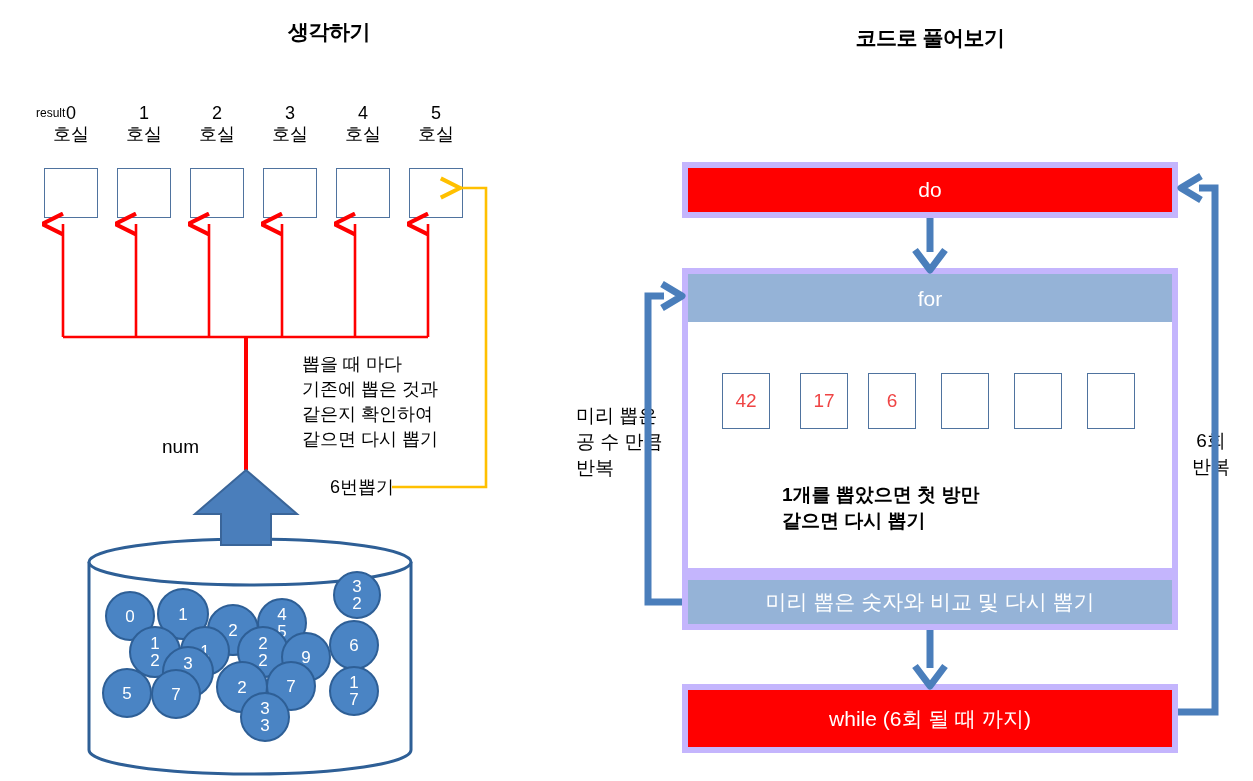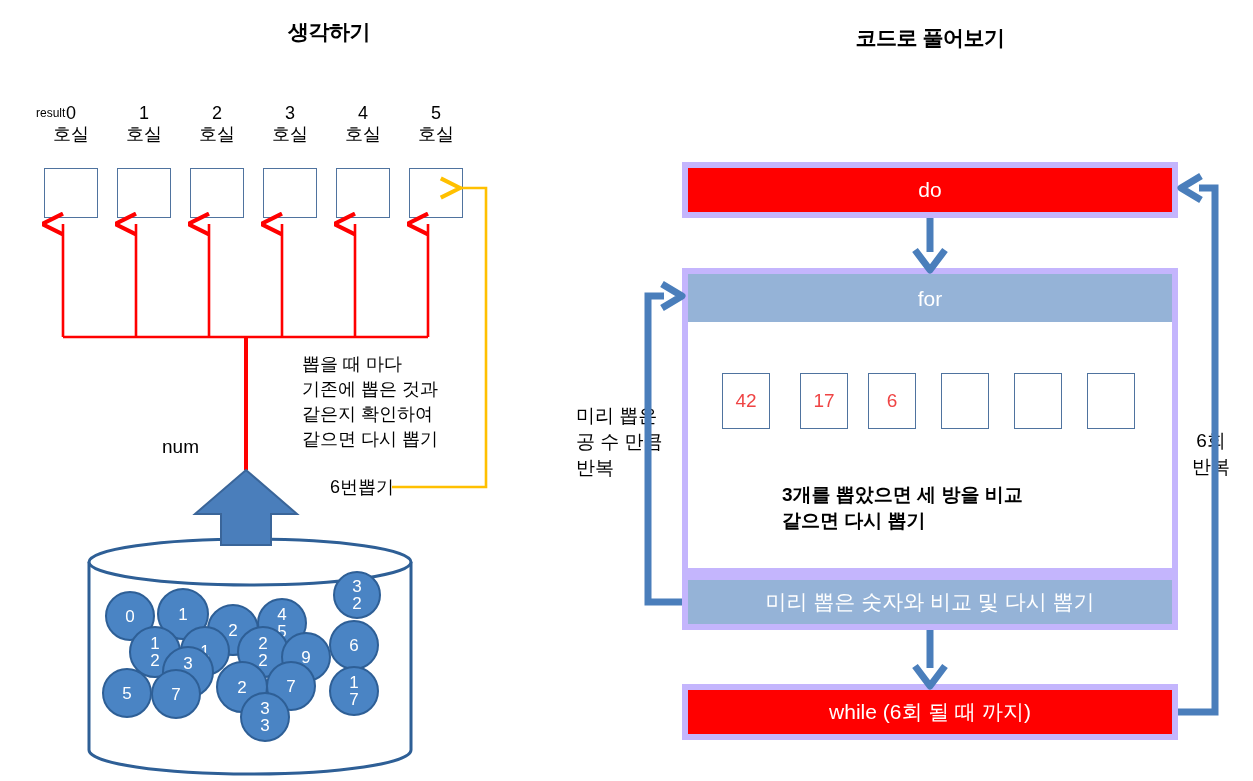--- a/index.html
+++ b/index.html
@@ -198,27 +198,27 @@
 <div id="array-row">
     <div class="abs minibox" style="left: 722px; top: 373px;">42</div>
     <div class="abs minibox" style="left: 800px; top: 373px;">17</div>
     <div class="abs minibox" style="left: 868px; top: 373px;">6</div>
     <div class="abs minibox" style="left: 941px; top: 373px;"></div>
     <div class="abs minibox" style="left: 1014px; top: 373px;"></div>
     <div class="abs minibox" style="left: 1087px; top: 373px;"></div>
   </div>
 
 <div class="abs rnote bold" style="left:782px;top:482px;">
-  <div>3개를 뽑았으면 세 방을 비교</div>
+  <div>1개를 뽑았으면 첫 방만</div>
   <div>같으면 다시 뽑기</div>
 </div>
 
 <div class="abs fbox blue" style="left:682px;top:574px;width:496px;height:56px;">미리 뽑은 숫자와 비교 및 다시 뽑기</div>
 
-<div class="abs fbox red" style="left:682px;top:684px;width:496px;height:56px;">while (6회 될 때 까지)</div>
+<div class="abs fbox red" style="left:682px;top:684px;width:496px;height:69px;">while (6회 될 때 까지)</div>
 
 <div class="abs rnote" style="left:576px;top:403px;">
   <div>미리 뽑은</div>
   <div>공 수 만큼</div>
   <div>반복</div>
 </div>
 
 <div class="abs rnote" style="left:1192px;top:428px;text-align:center;">
   <div>6회</div>
   <div>반복</div>

